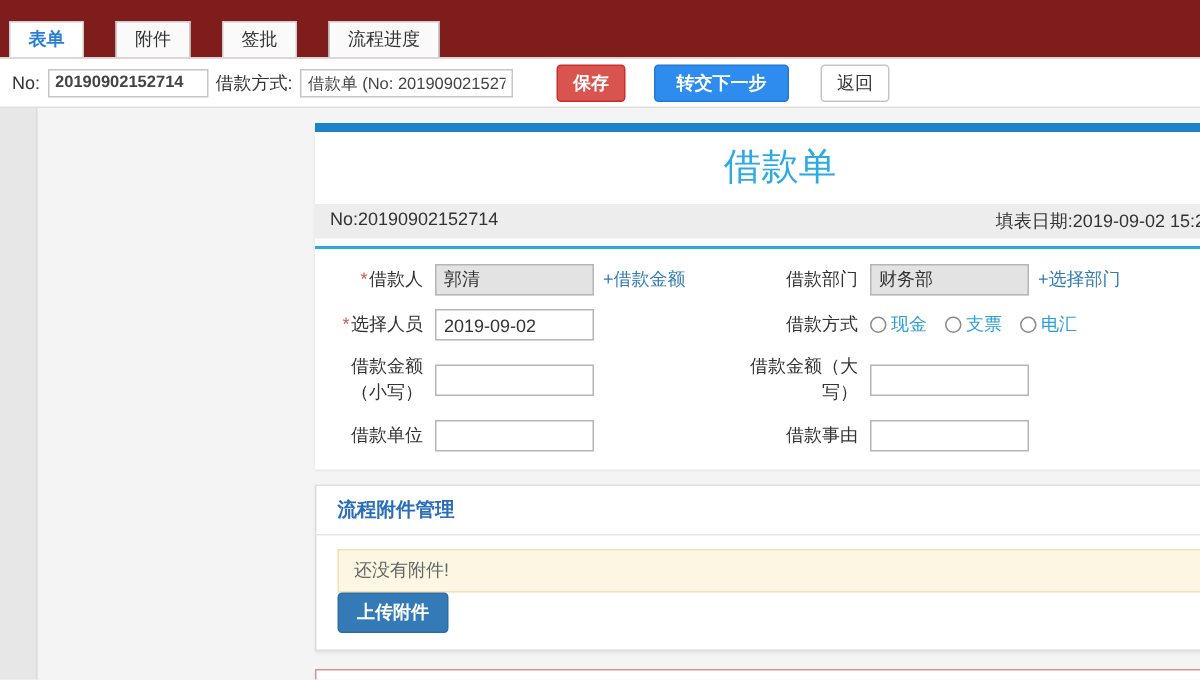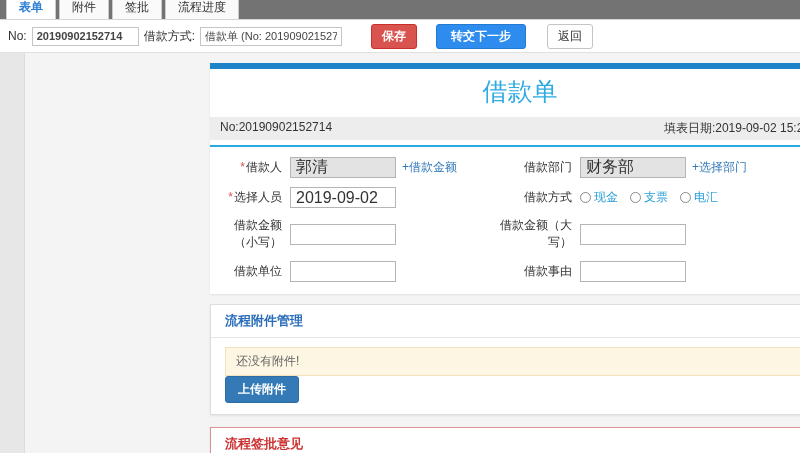--- a/index.html
+++ b/index.html
@@ -7,22 +7,22 @@
   body {
     font-family: "Liberation Sans", "DejaVu Sans", sans-serif;
     font-size: 12px;
     background: #f4f4f4;
     color: #333;
     position: relative;
   }
 
   
   .tabs-bar {
-    height: 20px; background: #737373; border-bottom: 1px solid #d5d5d5;
-    display: flex; align-items: flex-end; padding: 2px 0 0 6px; gap: 3px;
+    height: 39px; background: #7f1d1d; border-bottom: 1px solid #d5d5d5;
+    display: flex; align-items: flex-end; padding: 2px 0 0 6px; gap: 21px;
   }
   .tab {
     font-size: 12px; padding: 3px 12px; border: 1px solid #ccc;
     background: #fafafa; color: #333; cursor: pointer; border-bottom: none;
   }
   .tab.active { background: #fff; color: #2a7fd4; font-weight: bold; }
 
   
   .toolbar {
     height: 28px; background: #fff; border-bottom: 1px solid #e0e0e0;
@@ -64,21 +64,21 @@
   .blue-line { height: 2px; background: #29abe2; margin-top: 5px; }
 
   .form-grid {
     display: grid; grid-template-columns: 78px 200px 90px auto;
     row-gap: 9px; align-items: center; padding: 10px 6px 12px 2px; font-size: 12px;
   }
   .f-label { text-align: right; padding-right: 8px; line-height: 1.45; color: #333; }
   .star { color: #d9534f; margin-right: 1px; }
   .f-ctl { display: flex; align-items: center; }
   .f-input {
-    height: 21px; border: 1px solid #b5b5b5; padding: 1px 5px; font-size: 16px;
+    height: 21px; border: 1px solid #b5b5b5; padding: 1px 5px; font-size: 12px;
     width: 106px; background: #fff; font-family: "Liberation Sans", sans-serif; color: #333;
   }
   .f-input.readonly { background: #e3e3e3; }
   .sel-link { color: #337ab7; margin-left: 6px; text-decoration: none; cursor: pointer; white-space: nowrap; }
   .radios { display: flex; align-items: center; gap: 12px; }
   .radio { display: inline-flex; align-items: center; gap: 3px; color: #2a9fd8; cursor: pointer; }
   .rc { width: 11px; height: 11px; border: 1px solid #8a8a8a; border-radius: 50%; background: #fff; display: inline-block; }
 
   
   .attach-panel { margin-top: 10px; border: 1px solid #ddd; }

